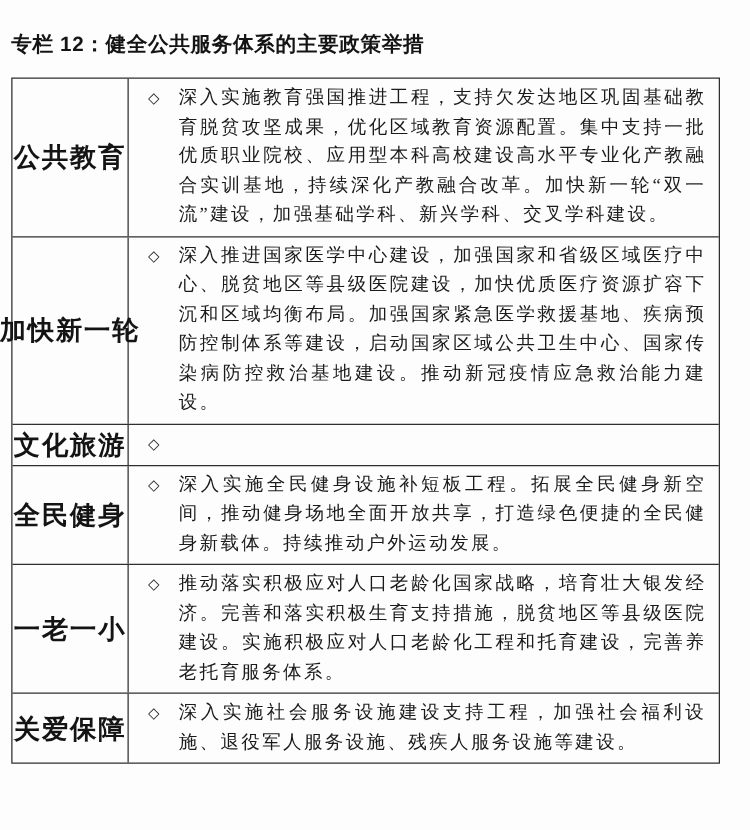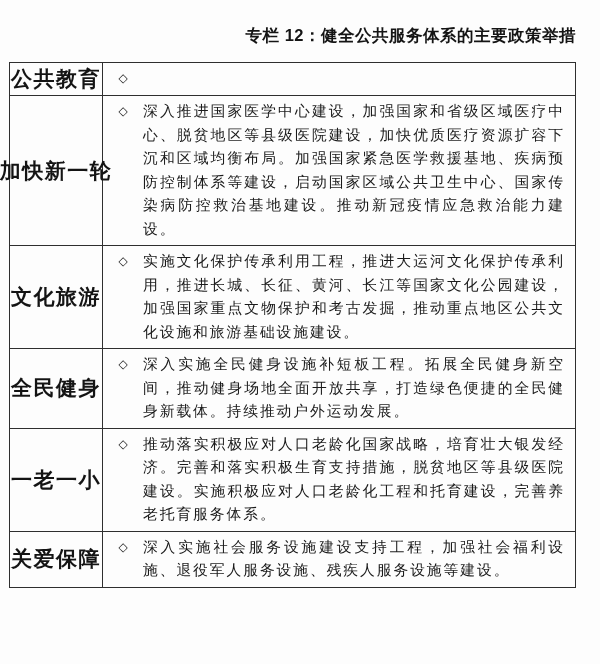--- a/index.html
+++ b/index.html
@@ -12,21 +12,21 @@
     background: #fdfdfd;
     color: #1a1a1a;
     font-family: "Liberation Serif", serif;
     position: relative;
   }
   .page-title {
     position: absolute;
     top: 25px;
     left: 9px;
     width: 567px;
-    text-align: right;
+    text-align: left;
     font-family: "Liberation Sans", sans-serif;
     font-weight: bold;
     font-size: 16.5px;
     letter-spacing: 0.5px;
     color: #141414;
     white-space: nowrap;
   }
   .box-table {
     position: absolute;
     left: 9px;
@@ -84,36 +84,36 @@
 <body>
 
 <div class="page-title">专栏 12：健全公共服务体系的主要政策举措</div>
 
 <div class="box-table">
 
   <div class="row">
     <div class="cat-cell">公共教育</div>
     <div class="content-cell">
       <span class="bullet">◇</span>
+      <div class="policy-text">深入实施教育强国推进工程，支持欠发达地区巩固基础教育脱贫攻坚成果，优化区域教育资源配置。集中支持一批优质职业院校、应用型本科高校建设高水平专业化产教融合实训基地，持续深化产教融合改革。加快新一轮“双一流”建设，加强基础学科、新兴学科、交叉学科建设。</div>
     </div>
   </div>
 
   <div class="row">
     <div class="cat-cell">加快新一轮</div>
     <div class="content-cell">
       <span class="bullet">◇</span>
       <div class="policy-text">深入推进国家医学中心建设，加强国家和省级区域医疗中心、脱贫地区等县级医院建设，加快优质医疗资源扩容下沉和区域均衡布局。加强国家紧急医学救援基地、疾病预防控制体系等建设，启动国家区域公共卫生中心、国家传染病防控救治基地建设。推动新冠疫情应急救治能力建设。</div>
     </div>
   </div>
 
   <div class="row">
     <div class="cat-cell">文化旅游</div>
     <div class="content-cell">
       <span class="bullet">◇</span>
-      <div class="policy-text">实施文化保护传承利用工程，推进大运河文化保护传承利用，推进长城、长征、黄河、长江等国家文化公园建设，加强国家重点文物保护和考古发掘，推动重点地区公共文化设施和旅游基础设施建设。</div>
     </div>
   </div>
 
   <div class="row">
     <div class="cat-cell">全民健身</div>
     <div class="content-cell">
       <span class="bullet">◇</span>
       <div class="policy-text">深入实施全民健身设施补短板工程。拓展全民健身新空间，推动健身场地全面开放共享，打造绿色便捷的全民健身新载体。持续推动户外运动发展。</div>
     </div>
   </div>

